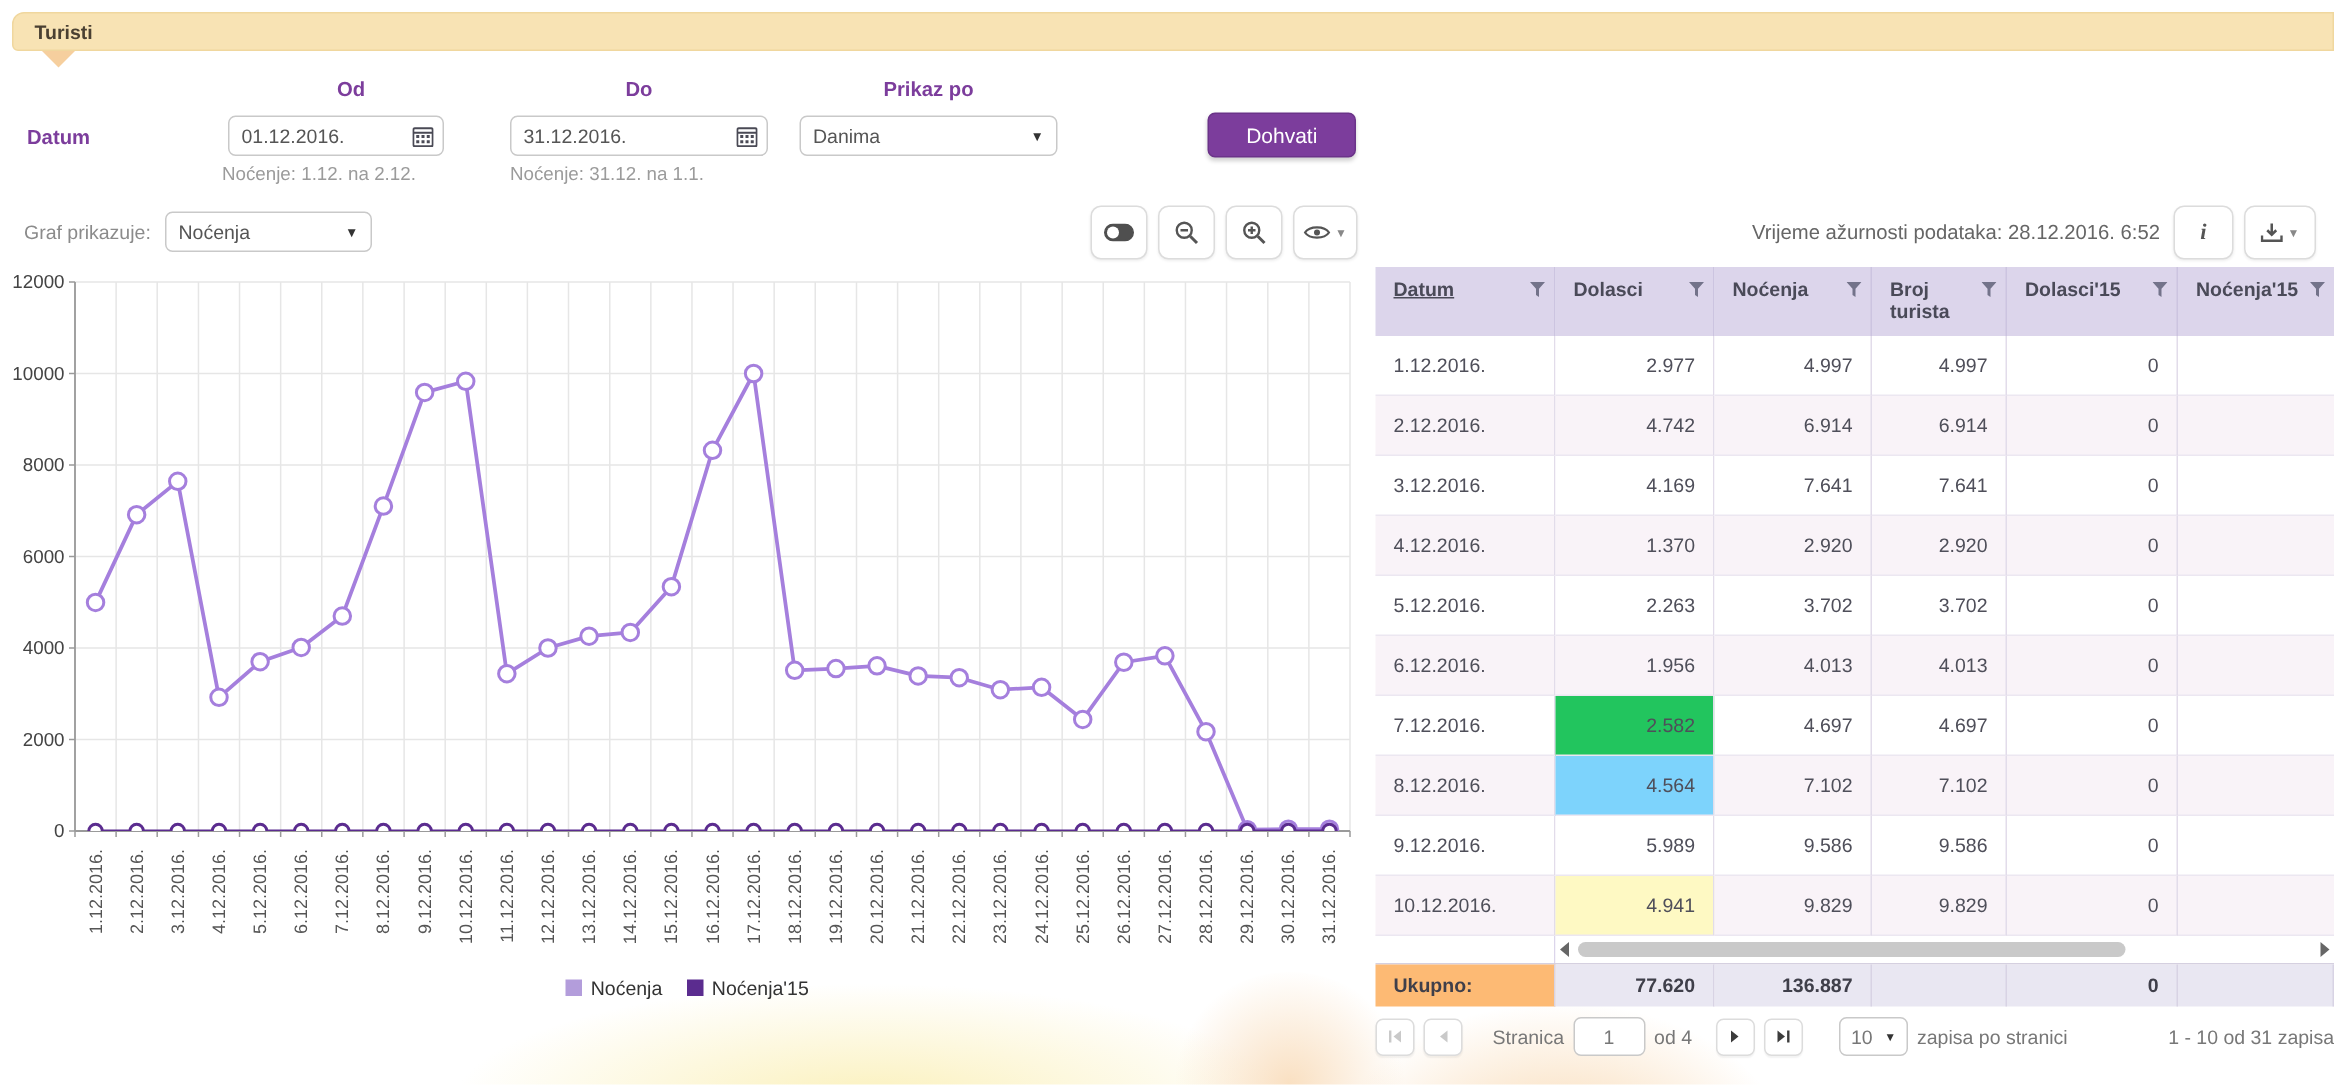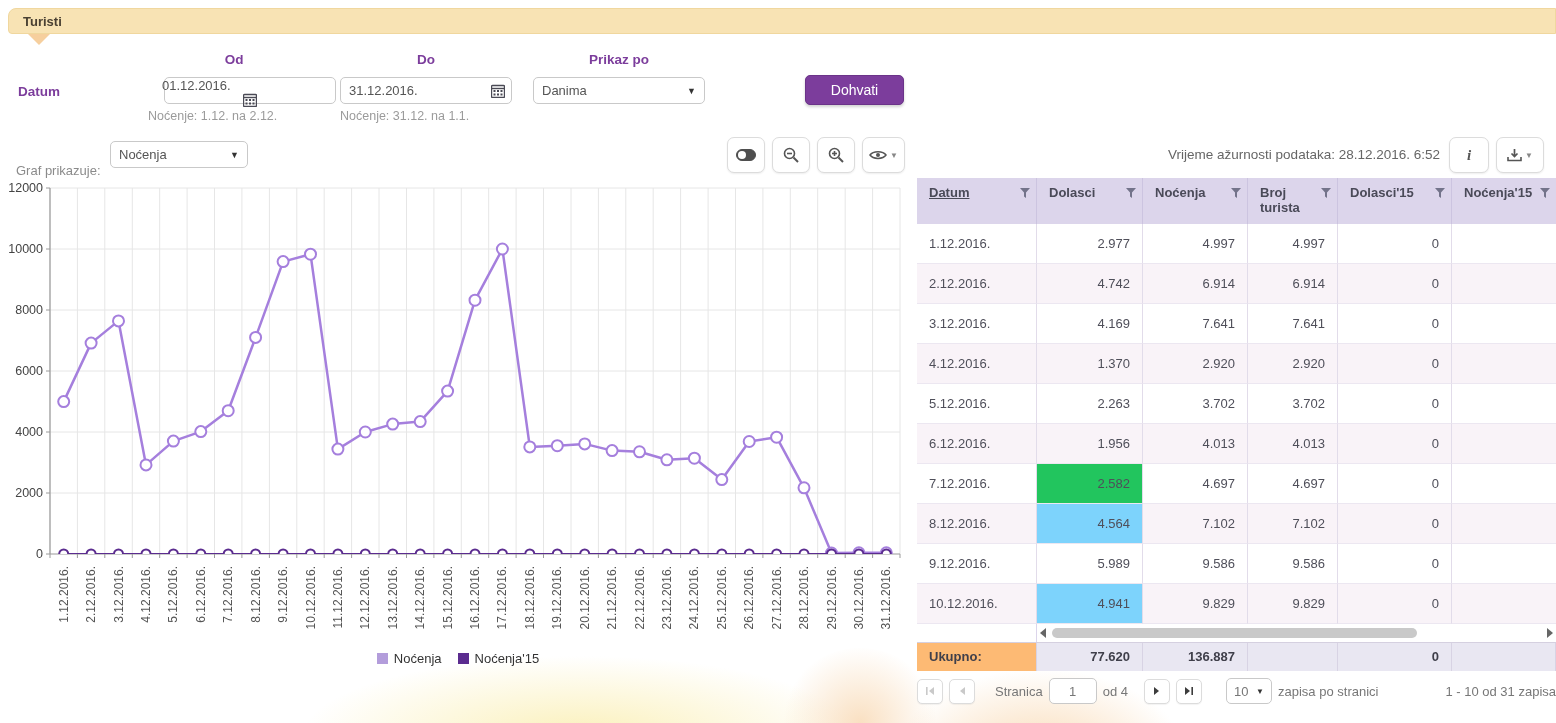--- a/index.html
+++ b/index.html
@@ -118,21 +118,21 @@
 <div class="layer titlebar">
   <span>Turisti</span>
 </div>
 <div class="title-arrow"></div>
 
 <div class="flabel" style="left:148px; top:52px; width:172px; text-align:center;">Od</div>
 <div class="flabel" style="left:340px; top:52px; width:172px; text-align:center;">Do</div>
 <div class="flabel" style="left:533px; top:52px; width:172px; text-align:center;">Prikaz po</div>
 <div class="flabel" style="left:18px; top:84px;">Datum</div>
 
-<div class="inputbox" style="left:164px; top:77px; width:172px;flex-direction:column;">
+<div class="inputbox" style="left:152px; top:77px; width:144px;">
   <input value="01.12.2016." style="">
   <span class="icon-btn">
     <svg width="14" height="14" viewBox="0 0 14 14">
         <rect x="0.5" y="1.5" width="13" height="12" rx="1" fill="none" stroke="#4a4a55" stroke-width="1.4"></rect>
         <line x1="0.5" y1="4.5" x2="13.5" y2="4.5" stroke="#4a4a55" stroke-width="1.4"></line>
         <g fill="#4a4a55">
           <rect x="2.5" y="6" width="2" height="2"></rect>
           <rect x="6" y="6" width="2" height="2"></rect>
           <rect x="9.5" y="6" width="2" height="2"></rect>
           <rect x="2.5" y="9.5" width="2" height="2"></rect>
@@ -160,21 +160,21 @@
   </span>
 </div>
 <div class="selectbox" style="left:533px; top:77px; width:172px;">
   <span>Danima</span>
   <span class="arrow">▼</span>
 </div>
 <div class="fhint" style="left:148px; top:109px;">Noćenje: 1.12. na 2.12.</div>
 <div class="fhint" style="left:340px; top:109px;">Noćenje: 31.12. na 1.1.</div>
 <button class="btn-primary">Dohvati</button>
 
-<div class="fhint" style="left:16px; top:147px; color:#8b8b8b; font-size:13px;margin-top:16px;">Graf prikazuje:</div>
+<div class="fhint" style="left:16px; top:147px; color:#8b8b8b; font-size:13px;">Graf prikazuje:</div>
 <div class="selectbox" style="left:110px; top:141px; width:138px;">
   <span>Noćenja</span>
   <span class="arrow">▼</span>
 </div>
 
 <div class="tool-row" style="left:727px; top:137px;">
   <div class="tbtn">
     <svg width="20" height="12" viewBox="0 0 20 12">
         <rect x="0.5" y="0.5" width="19" height="11" rx="5.5" fill="#4f4f4f" stroke="#4f4f4f"></rect>
         <circle cx="6" cy="6" r="4" fill="#fff"></circle>
@@ -509,21 +509,21 @@
       <div class="td num alt" style="background: rgb(249, 243, 248);">7.102</div>
       <div class="td num alt" style="background: rgb(249, 243, 248);">0</div>
       <div class="td num alt" style="background: rgb(249, 243, 248);"></div>
       <div class="td" style="background: rgb(255, 255, 255);">9.12.2016.</div>
       <div class="td num" style="background: rgb(255, 255, 255);">5.989</div>
       <div class="td num" style="background: rgb(255, 255, 255);">9.586</div>
       <div class="td num" style="background: rgb(255, 255, 255);">9.586</div>
       <div class="td num" style="background: rgb(255, 255, 255);">0</div>
       <div class="td num" style="background: rgb(255, 255, 255);"></div>
       <div class="td alt" style="background: rgb(249, 243, 248);">10.12.2016.</div>
-      <div class="td num alt" style="background: #7dd3fc;">4.941</div>
+      <div class="td num alt" style="background: #fef9c3;">4.941</div>
       <div class="td num alt" style="background: rgb(249, 243, 248);">9.829</div>
       <div class="td num alt" style="background: rgb(249, 243, 248);">9.829</div>
       <div class="td num alt" style="background: rgb(249, 243, 248);">0</div>
       <div class="td num alt" style="background: rgb(249, 243, 248);"></div>
     </div>
   <div class="scroll-strip">
     <div class="scroll-spacer"></div>
     <div class="hscroll">
       <div class="scroll-arrow left"></div>
       <div class="scroll-track">

